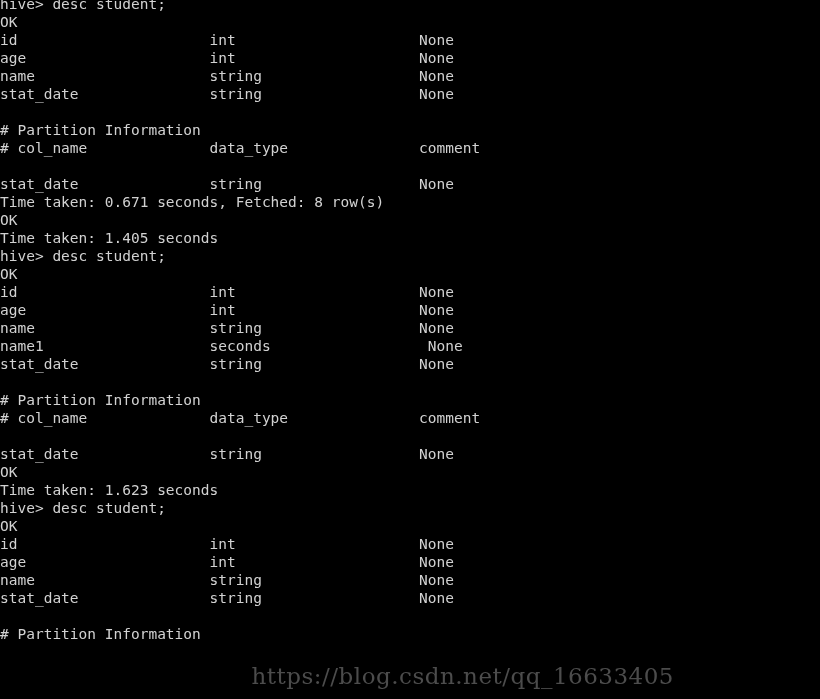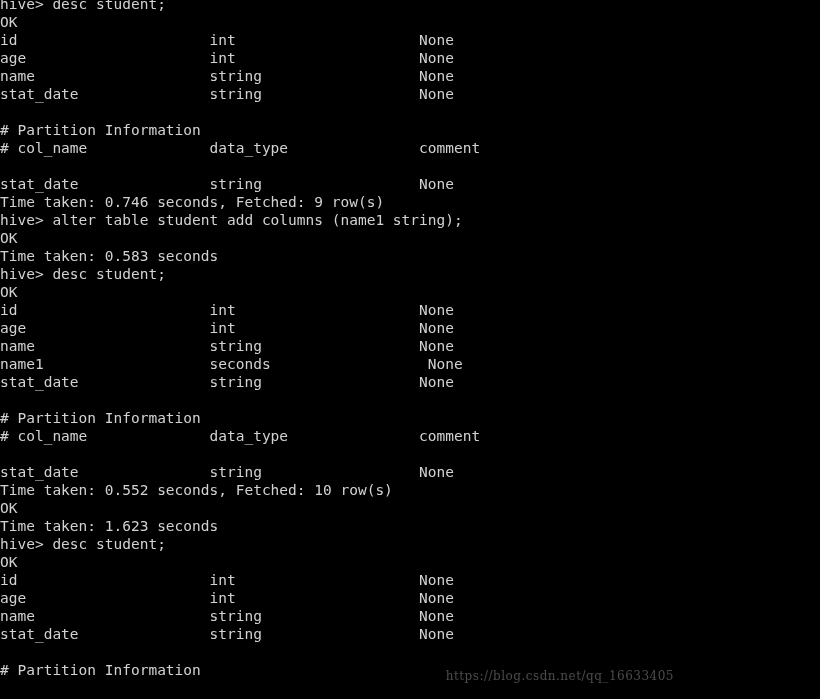--- a/index.html
+++ b/index.html
@@ -41,21 +41,21 @@
     font-family: "DejaVu Sans Mono", "Liberation Mono", monospace;
   }
   .line.blank {
     color: transparent;
   }
   #watermark {
     position: absolute;
     right: 10px;
     top: 666px;
     font-family: "DejaVu Serif", "Liberation Serif", serif;
-    font-size: 12px;
+    font-size: 23px;
     line-height: 20px;
     color: #4c4c4c;
     white-space: pre;
     letter-spacing: 0.5px;
     user-select: none;
   }
 </style>
 </head>
 <body>
 
@@ -65,37 +65,35 @@
       <span class="line">OK</span>
       <span class="line">id                      int                     None</span>
       <span class="line">age                     int                     None</span>
       <span class="line">name                    string                  None</span>
       <span class="line">stat_date               string                  None</span>
       <span class="line blank"></span>
       <span class="line"># Partition Information</span>
       <span class="line"># col_name              data_type               comment</span>
       <span class="line blank"></span>
       <span class="line">stat_date               string                  None</span>
-      <span class="line">Time taken: 0.746 seconds, Fetched: 9 row(s)</span>
-      <span class="line">hive&gt; alter table student add columns (name1 string);</span>
+      <span class="line">Time taken: 0.671 seconds, Fetched: 8 row(s)</span>
       <span class="line">OK</span>
-      <span class="line">Time taken: 0.583 seconds</span>
+      <span class="line">Time taken: 1.405 seconds</span>
       <span class="line">hive&gt; desc student;</span>
       <span class="line">OK</span>
       <span class="line">id                      int                     None</span>
       <span class="line">age                     int                     None</span>
       <span class="line">name                    string                  None</span>
       <span class="line">name1                   seconds                  None</span>
       <span class="line">stat_date               string                  None</span>
       <span class="line blank"></span>
       <span class="line"># Partition Information</span>
       <span class="line"># col_name              data_type               comment</span>
       <span class="line blank"></span>
       <span class="line">stat_date               string                  None</span>
-      <span class="line">Time taken: 0.552 seconds, Fetched: 10 row(s)</span>
       <span class="line">OK</span>
       <span class="line">Time taken: 1.623 seconds</span>
       <span class="line">hive&gt; desc student;</span>
       <span class="line">OK</span>
       <span class="line">id                      int                     None</span>
       <span class="line">age                     int                     None</span>
       <span class="line">name                    string                  None</span>
       <span class="line">stat_date               string                  None</span>
       <span class="line blank"></span>
       <span class="line"># Partition Information</span>

